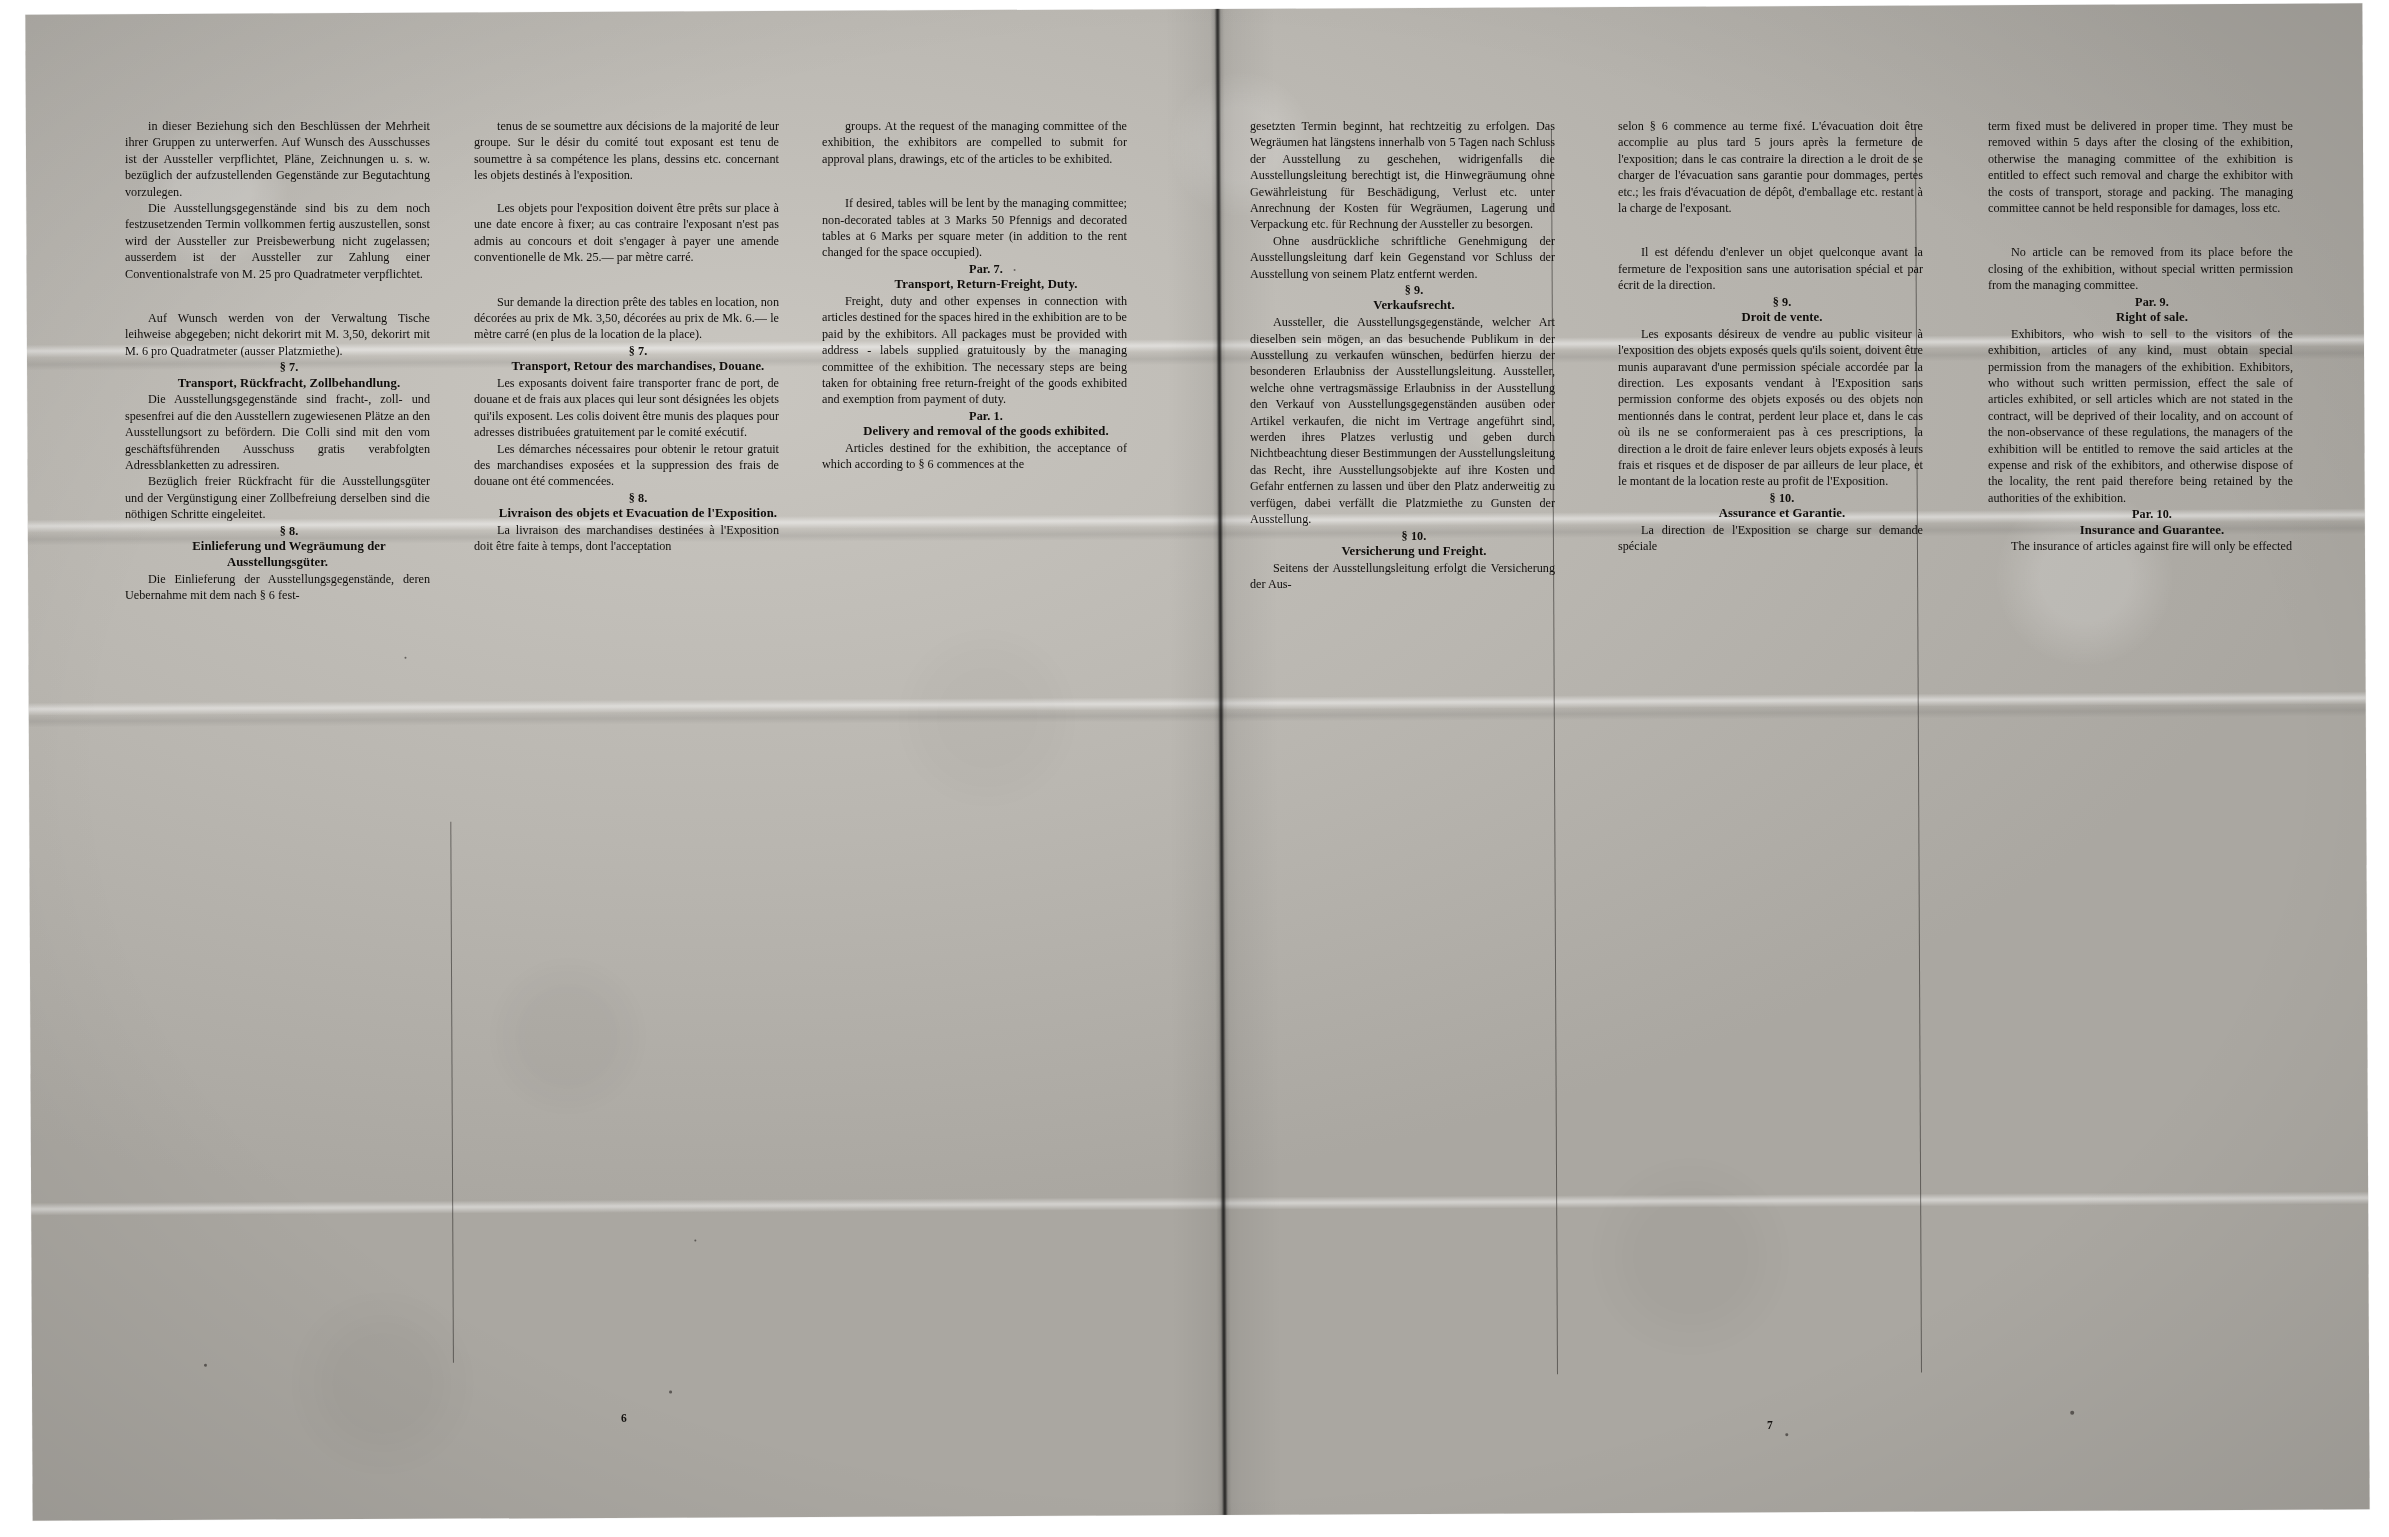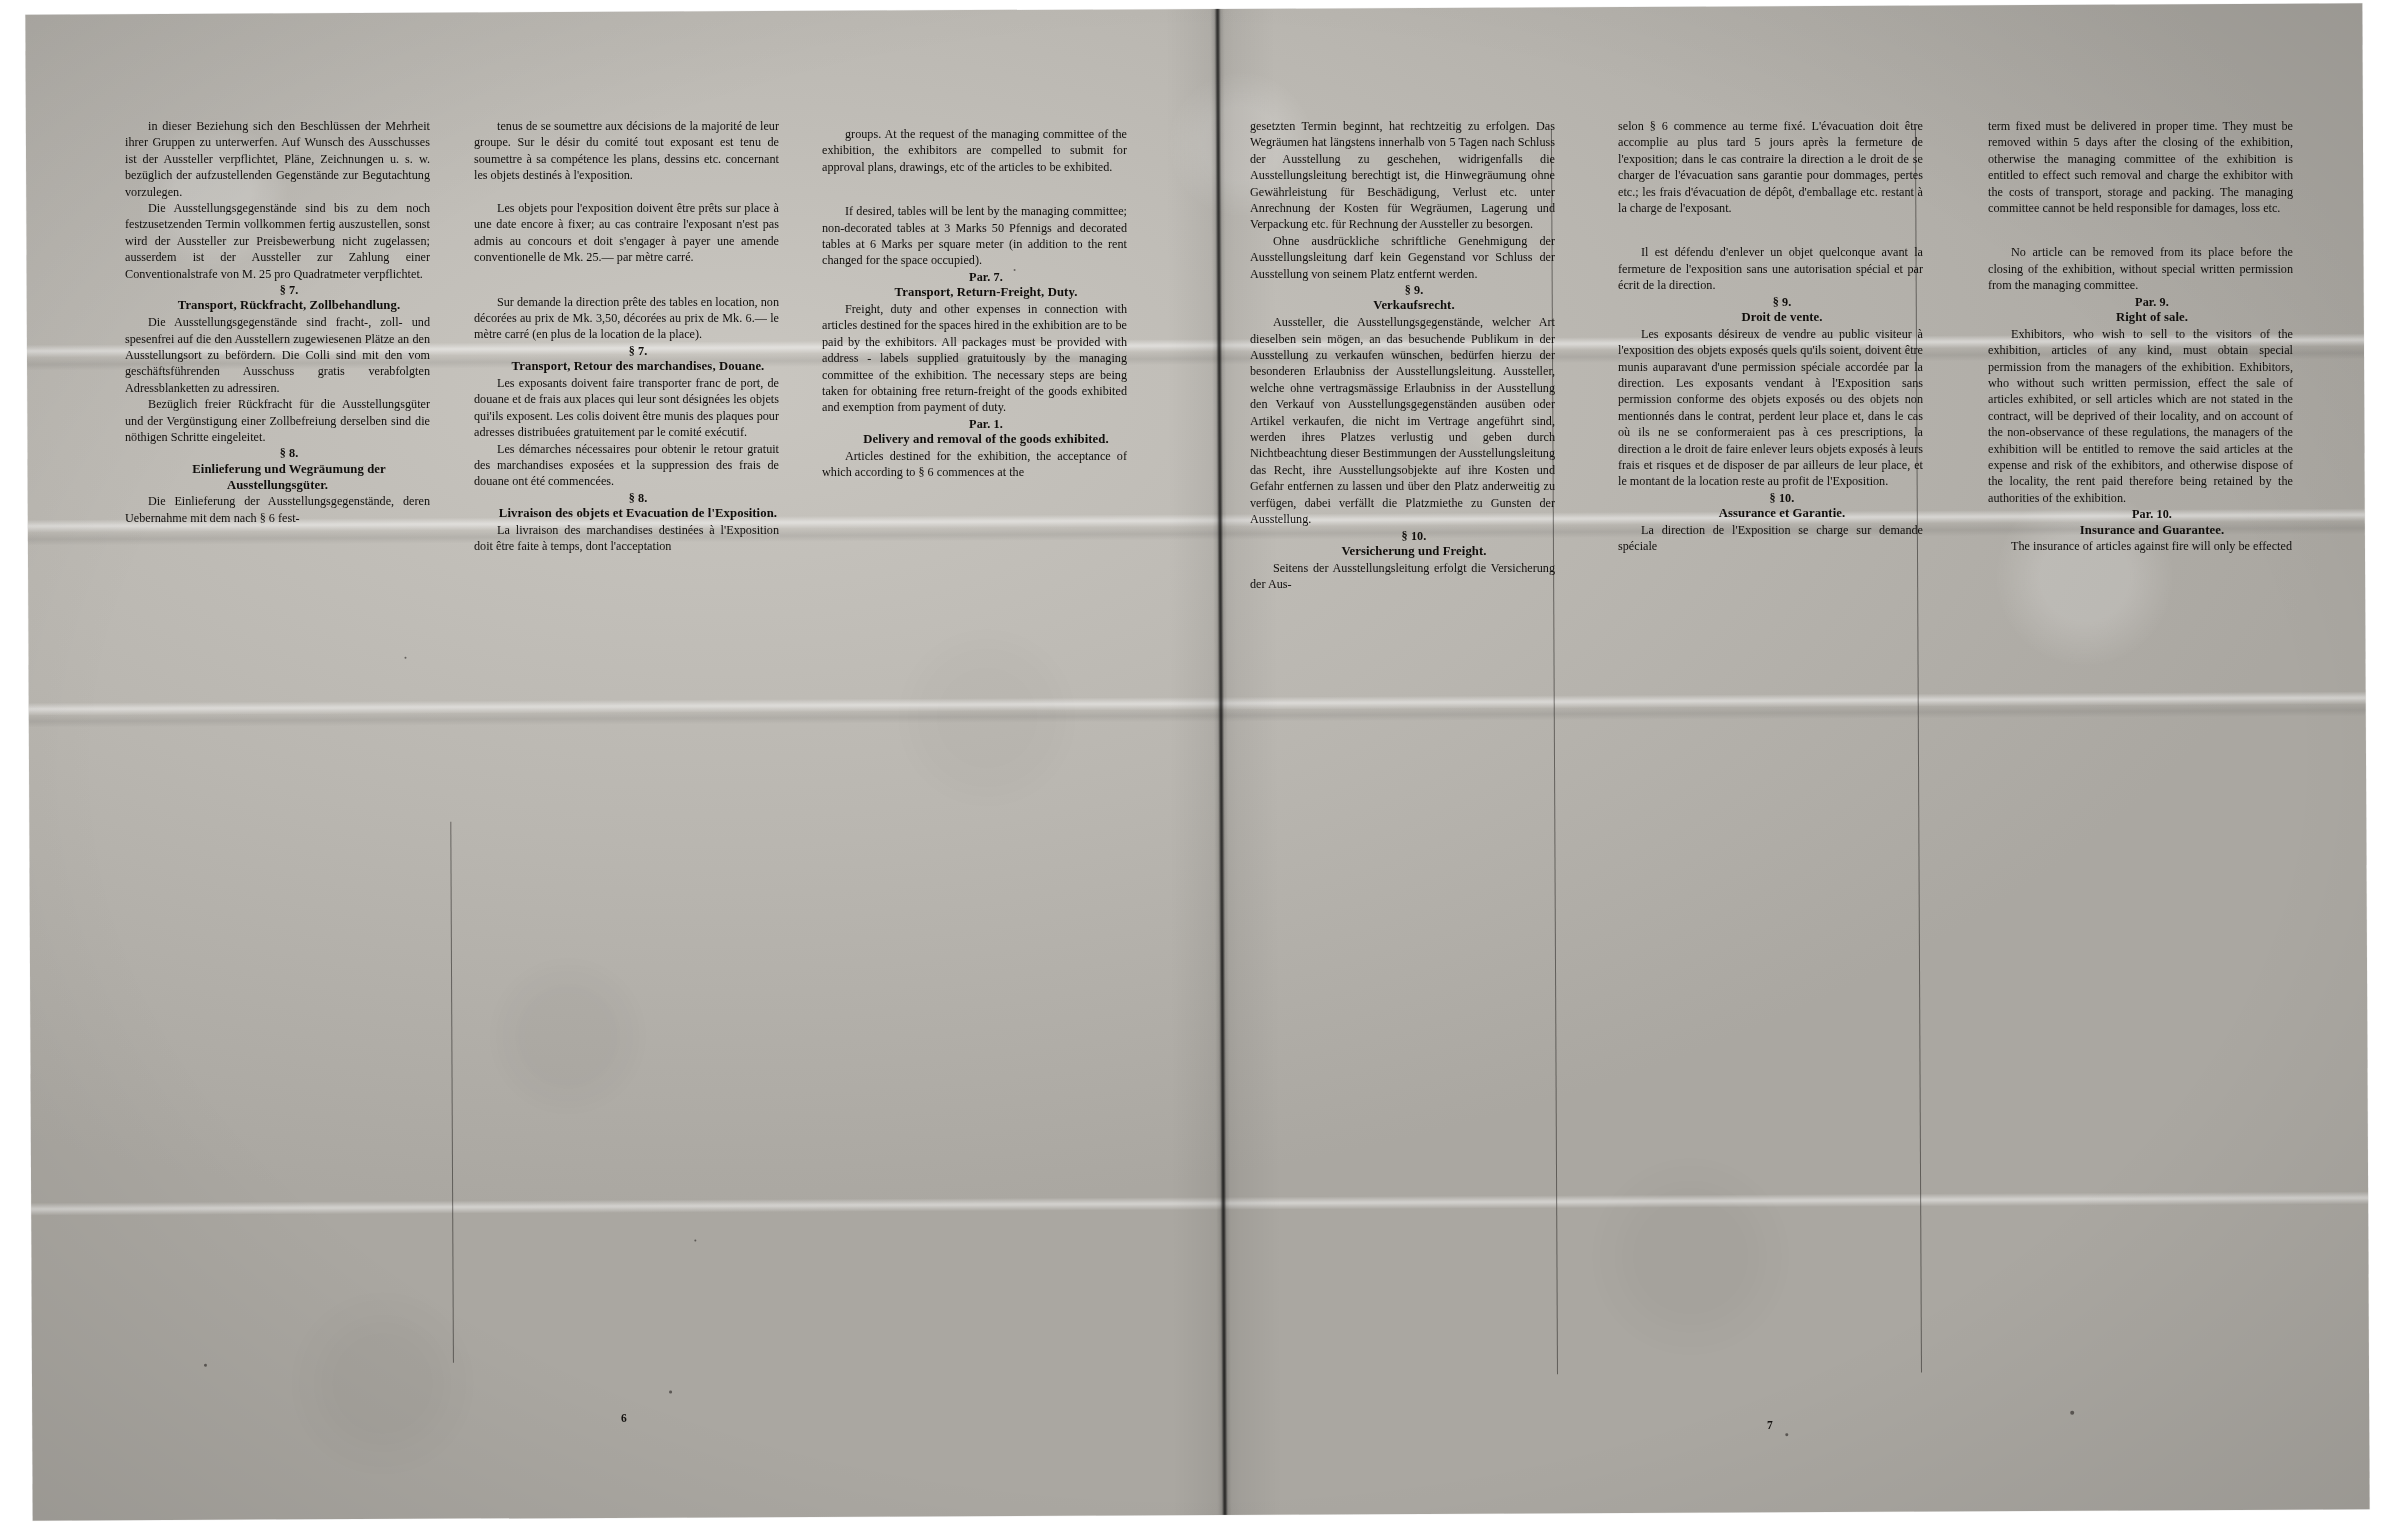--- a/index.html
+++ b/index.html
@@ -210,20 +210,21 @@
     <div class="speck" style="left:376px;  top:644px; width:2.4px;  height:2.4px;"></div>
 
     <div class="vignette"></div>
   </div>
 
   <div>
 
     <div class="col" style="left:125px; width:305px;">
       <p>in dieser Beziehung sich den Beschlüssen der Mehrheit ihrer Gruppen zu unterwerfen. Auf Wunsch des Ausschusses ist der Aussteller verpflichtet, Pläne, Zeichnungen u. s. w. bezüglich der aufzustellenden Gegenstände zur Begutachtung vorzulegen.</p>
       <p>Die Ausstellungsgegenstände sind bis zu dem noch festzusetzenden Termin vollkommen fertig auszustellen, sonst wird der Aussteller zur Preisbewerbung nicht zugelassen; ausserdem ist der Aussteller zur Zahlung einer Conventionalstrafe von M. 25 pro Quadratmeter verpflichtet.</p>
+      <p class="gap-lg">Auf Wunsch werden von der Verwaltung Tische leihweise abgegeben; nicht dekorirt mit M. 3,50, dekorirt mit M. 6 pro Quadratmeter (ausser Platzmiethe).</p>
       <p class="sec-num">§ 7.</p>
       <p class="sec-title">Transport, Rückfracht, Zollbehandlung.</p>
       <p>Die Ausstellungsgegenstände sind fracht-, zoll- und spesenfrei auf die den Ausstellern zugewiesenen Plätze an den Ausstellungsort zu befördern. Die Colli sind mit den vom geschäftsführenden Ausschuss gratis verabfolgten Adressblanketten zu adressiren.</p>
       <p>Bezüglich freier Rückfracht für die Ausstellungsgüter und der Vergünstigung einer Zollbefreiung derselben sind die nöthigen Schritte eingeleitet.</p>
       <p class="sec-num">§ 8.</p>
       <p class="sec-title">Einlieferung und Wegräumung der Ausstellungsgüter.</p>
       <p>Die Einlieferung der Ausstellungsgegenstände, deren Uebernahme mit dem nach § 6 fest-</p>
     </div>
 
     <div class="col" style="left:474px; width:305px;">
@@ -232,21 +233,21 @@
       <p class="gap-lg">Sur demande la direction prête des tables en location, non décorées au prix de Mk. 3,50, décorées au prix de Mk. 6.— le mètre carré (en plus de la location de la place).</p>
       <p class="sec-num">§ 7.</p>
       <p class="sec-title">Transport, Retour des marchandises, Douane.</p>
       <p>Les exposants doivent faire transporter franc de port, de douane et de frais aux places qui leur sont désignées les objets qui'ils exposent. Les colis doivent être munis des plaques pour adresses distribuées gratuitement par le comité exécutif.</p>
       <p>Les démarches nécessaires pour obtenir le retour gratuit des marchandises exposées et la suppression des frais de douane ont été commencées.</p>
       <p class="sec-num">§ 8.</p>
       <p class="sec-title">Livraison des objets et Evacuation de l'Exposition.</p>
       <p>La livraison des marchandises destinées à l'Exposition doit être faite à temps, dont l'acceptation</p>
     </div>
 
-    <div class="col" style="left:822px; width:305px;margin-top:8px;">
+    <div class="col" style="left:822px; width:305px;">
       <p>groups. At the request of the managing committee of the exhibition, the exhibitors are compelled to submit for approval plans, drawings, etc of the articles to be exhibited.</p>
       <p class="gap-lg">If desired, tables will be lent by the managing committee; non-decorated tables at 3 Marks 50 Pfennigs and decorated tables at 6 Marks per square meter (in addition to the rent changed for the space occupied).</p>
       <p class="sec-num">Par. 7.</p>
       <p class="sec-title">Transport, Return-Freight, Duty.</p>
       <p>Freight, duty and other expenses in connection with articles destined for the spaces hired in the exhibition are to be paid by the exhibitors. All packages must be provided with address - labels supplied gratuitously by the managing committee of the exhibition. The necessary steps are being taken for obtaining free return-freight of the goods exhibited and exemption from payment of duty.</p>
       <p class="sec-num">Par. 1.</p>
       <p class="sec-title">Delivery and removal of the goods exhibited.</p>
       <p>Articles destined for the exhibition, the acceptance of which according to § 6 commences at the</p>
     </div>
 

